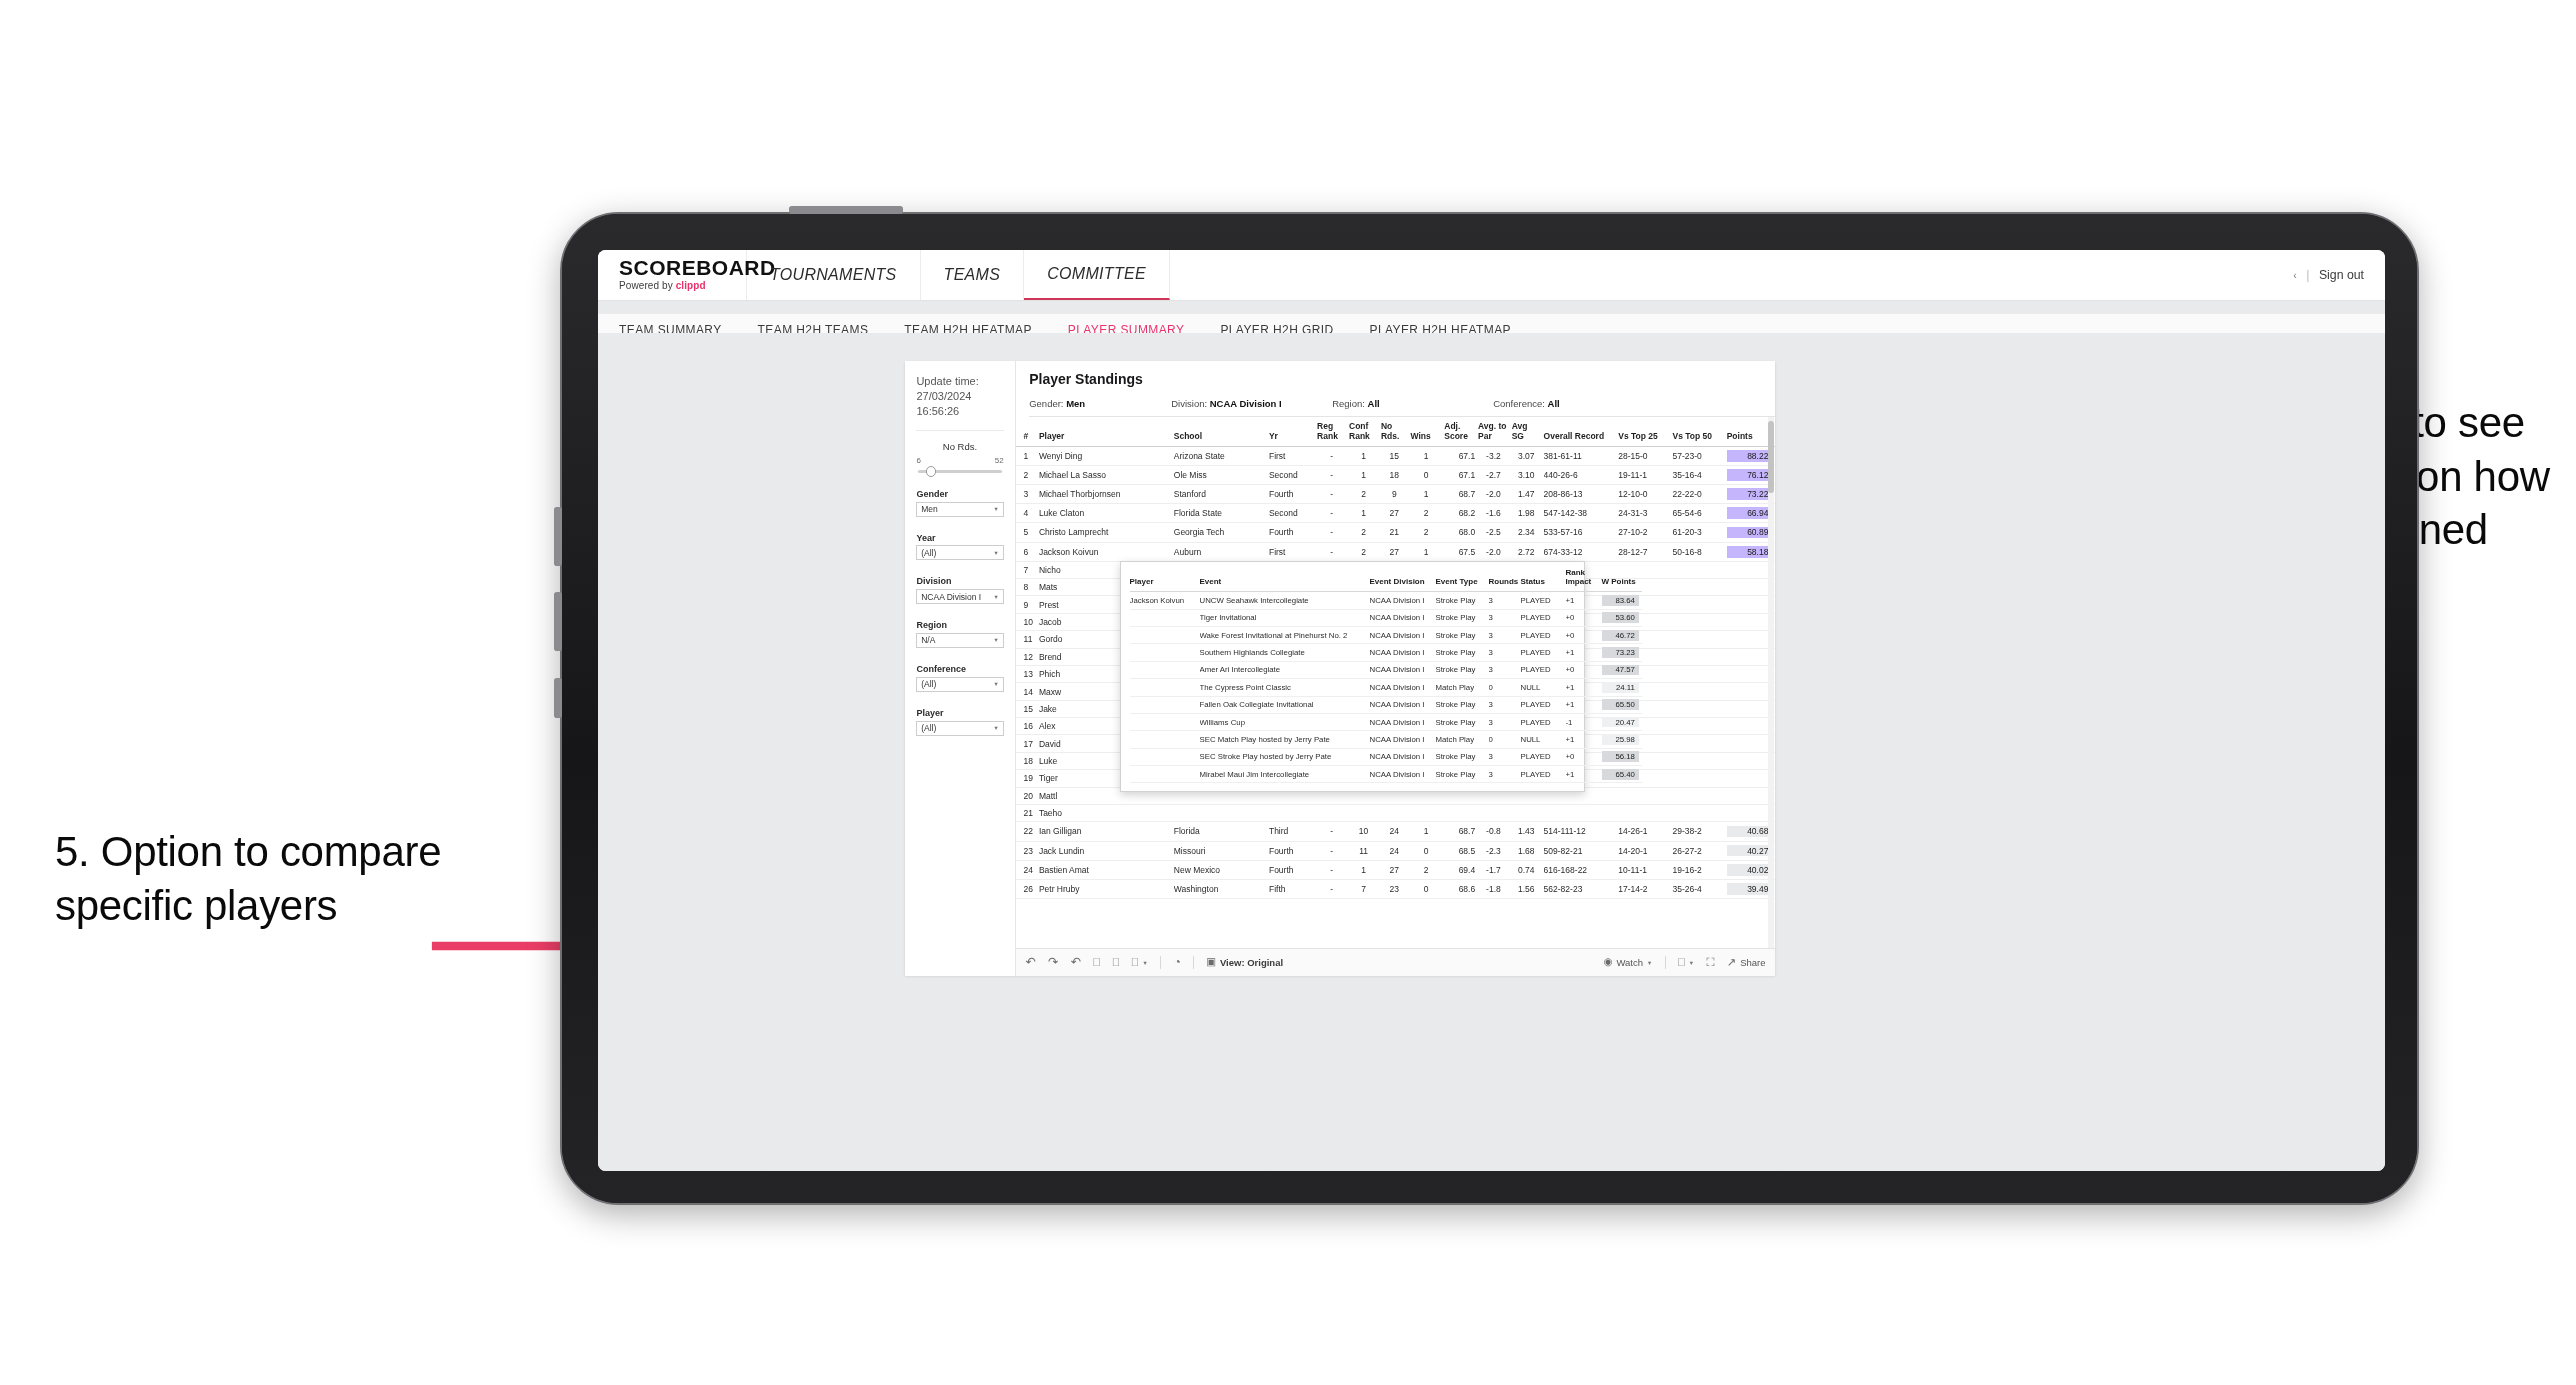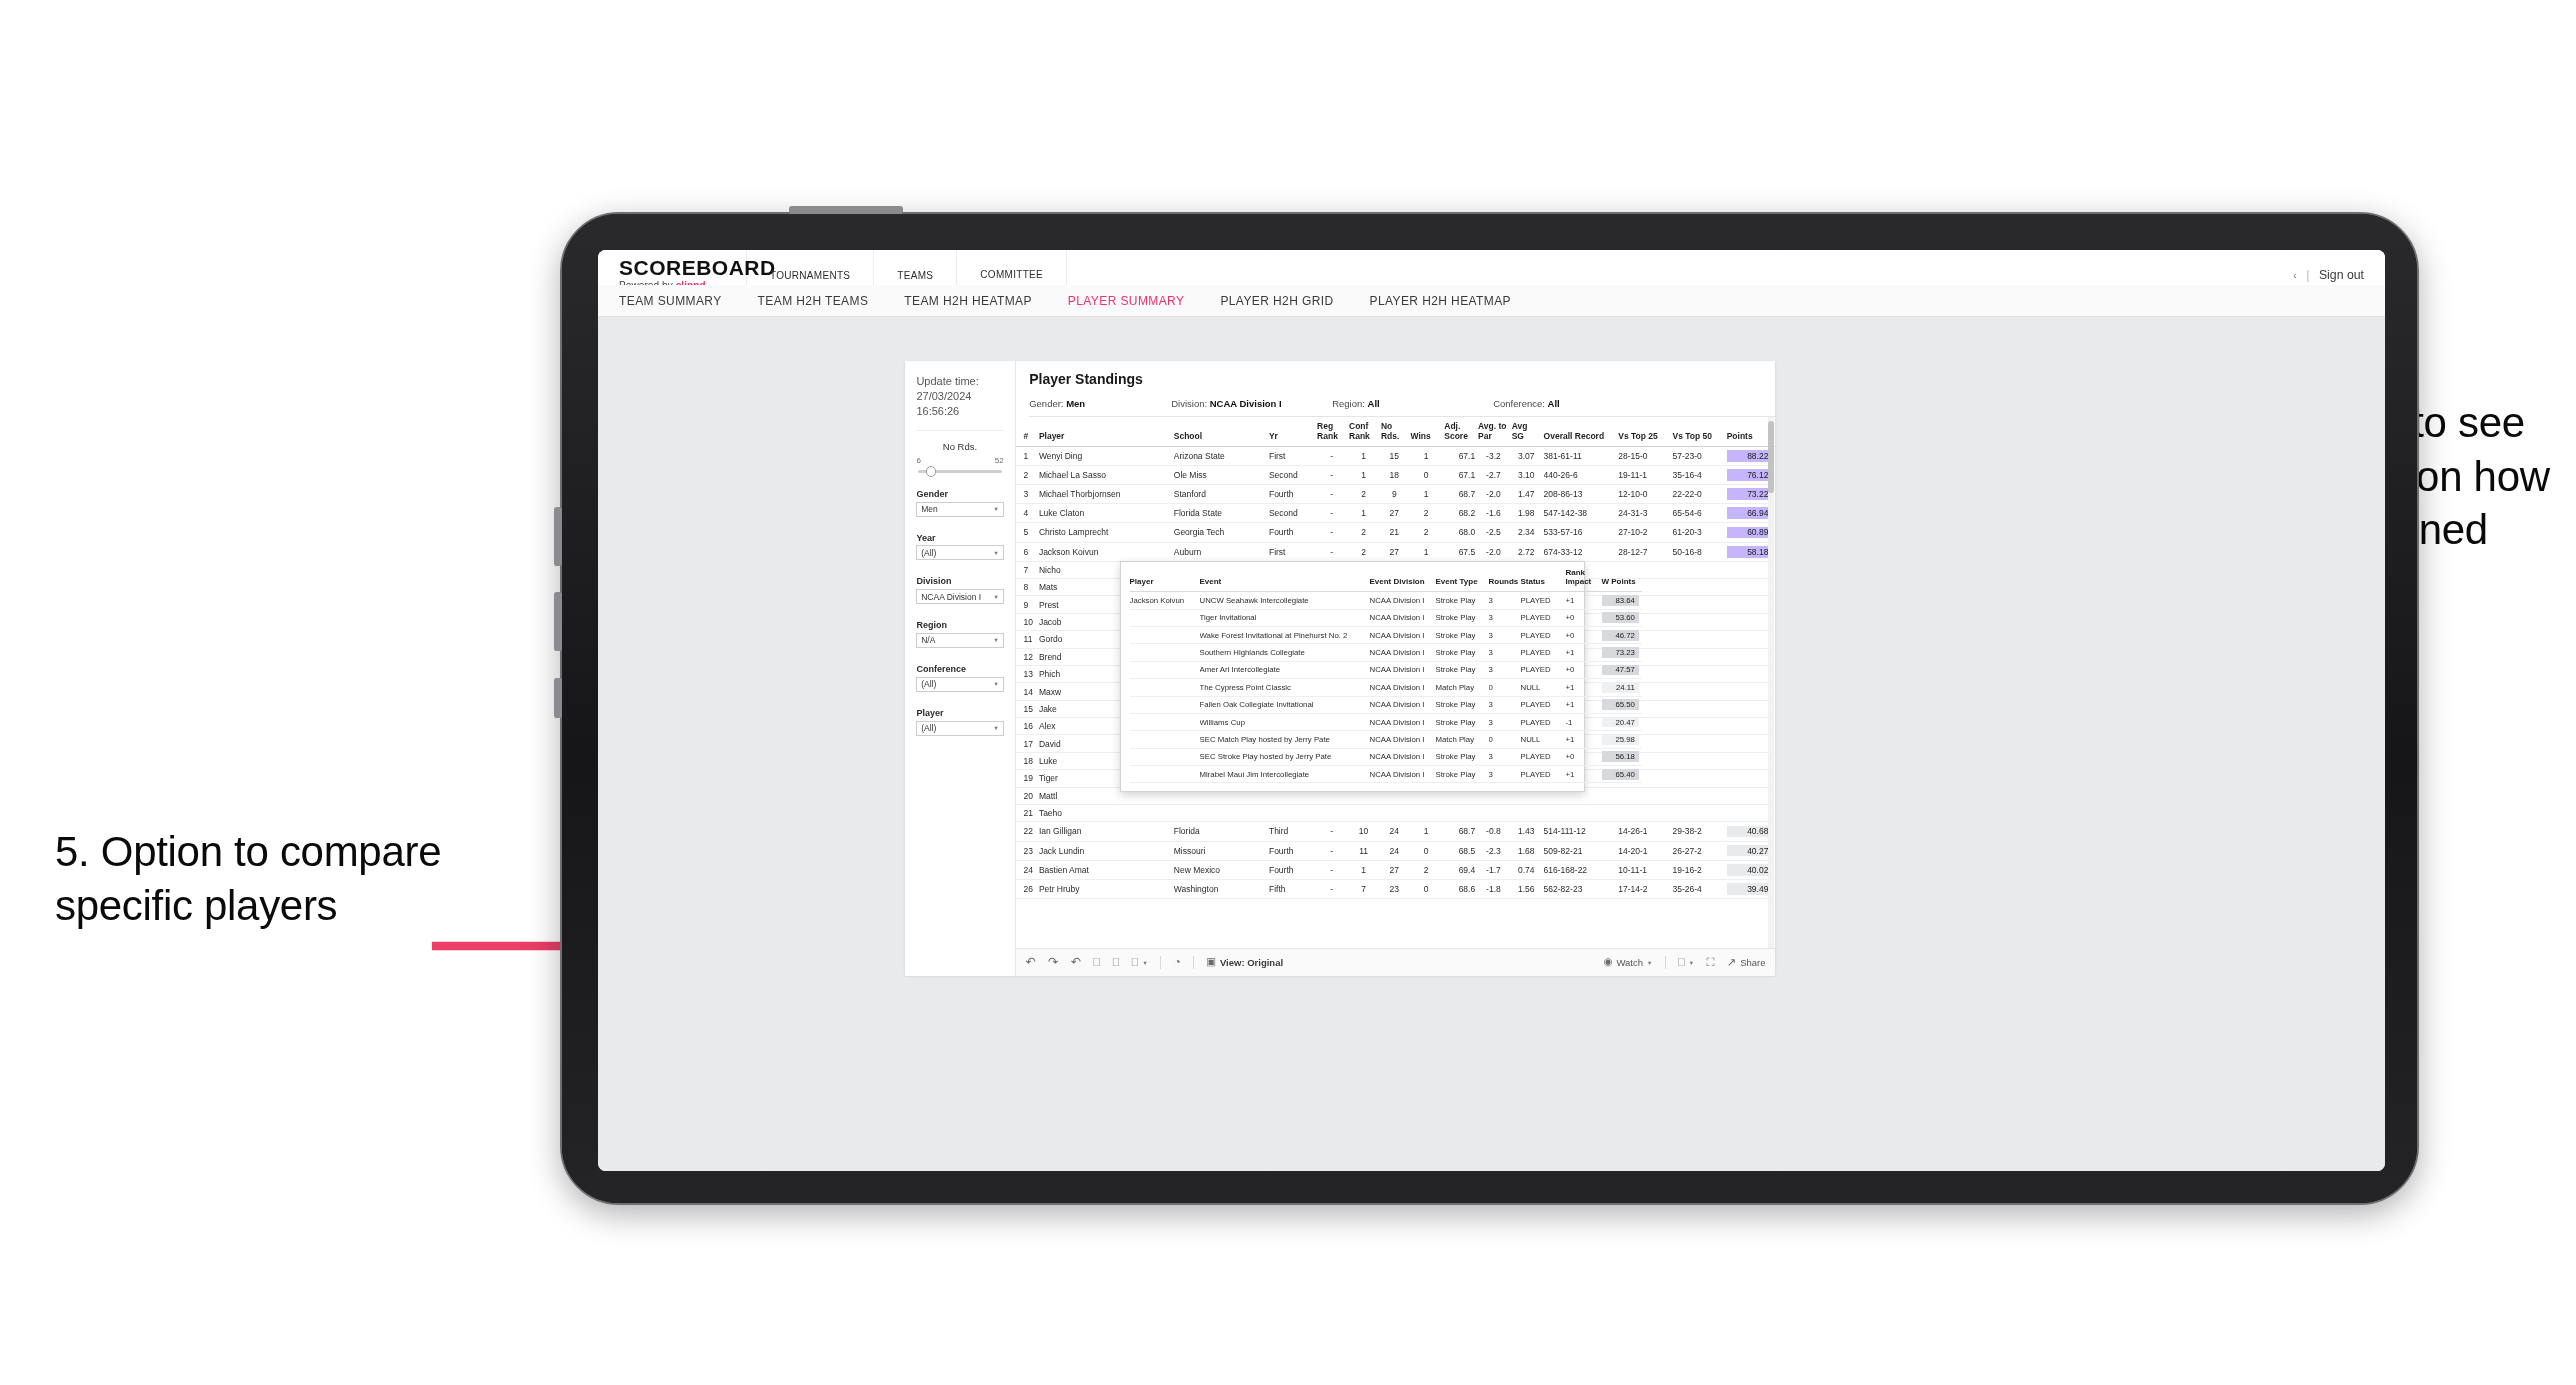--- a/index.html
+++ b/index.html
@@ -78,34 +78,35 @@
   }
   .logo-sub {
     font-size: 10px; color: #3d3d3d; margin-top: 2.8px; letter-spacing: 0.1px;
   }
   .logo-sub .brand { color: #e8336d; font-weight: 700; }
 
   .top-tabs { display: flex; align-items: stretch; }
   .top-tab {
     padding: 0 23px;
     display: flex; align-items: center;
-    font-size: 10px; color: #2c2c2c; letter-spacing: 0.3px;
+    font-size: 16px; color: #2c2c2c; letter-spacing: 0.3px;
     border-right: 0.9px solid #ececec;
     cursor: pointer;
+    font-style: italic;
   }
   .top-tab.active { border-bottom: 2.8px solid #cf3556; }
   #header-right {
     margin-left: auto; display: flex; align-items: center;
     gap: 9.5px; padding-right: 21px; font-size: 12.3px; color: #3a3a3a;
   }
   #header-right .sep { color: #bdbdbd; }
   .signout { cursor: pointer; }
 
   #subnav {
-    position: absolute; left: 0; top: 35px;
+    position: absolute; left: 0; top: 64px;
     width: 100%; height: 32px;
     background: #fafafa;
     border-bottom: 0.9px solid #e2e2e2;
     display: flex; align-items: center;
     padding-left: 21px; gap: 36px;
   }
   .subnav-item {
     font-size: 12px; color: #3a3a3a; letter-spacing: 0.4px; cursor: pointer;
   }
   .subnav-item.active { color: #e8336d; }

